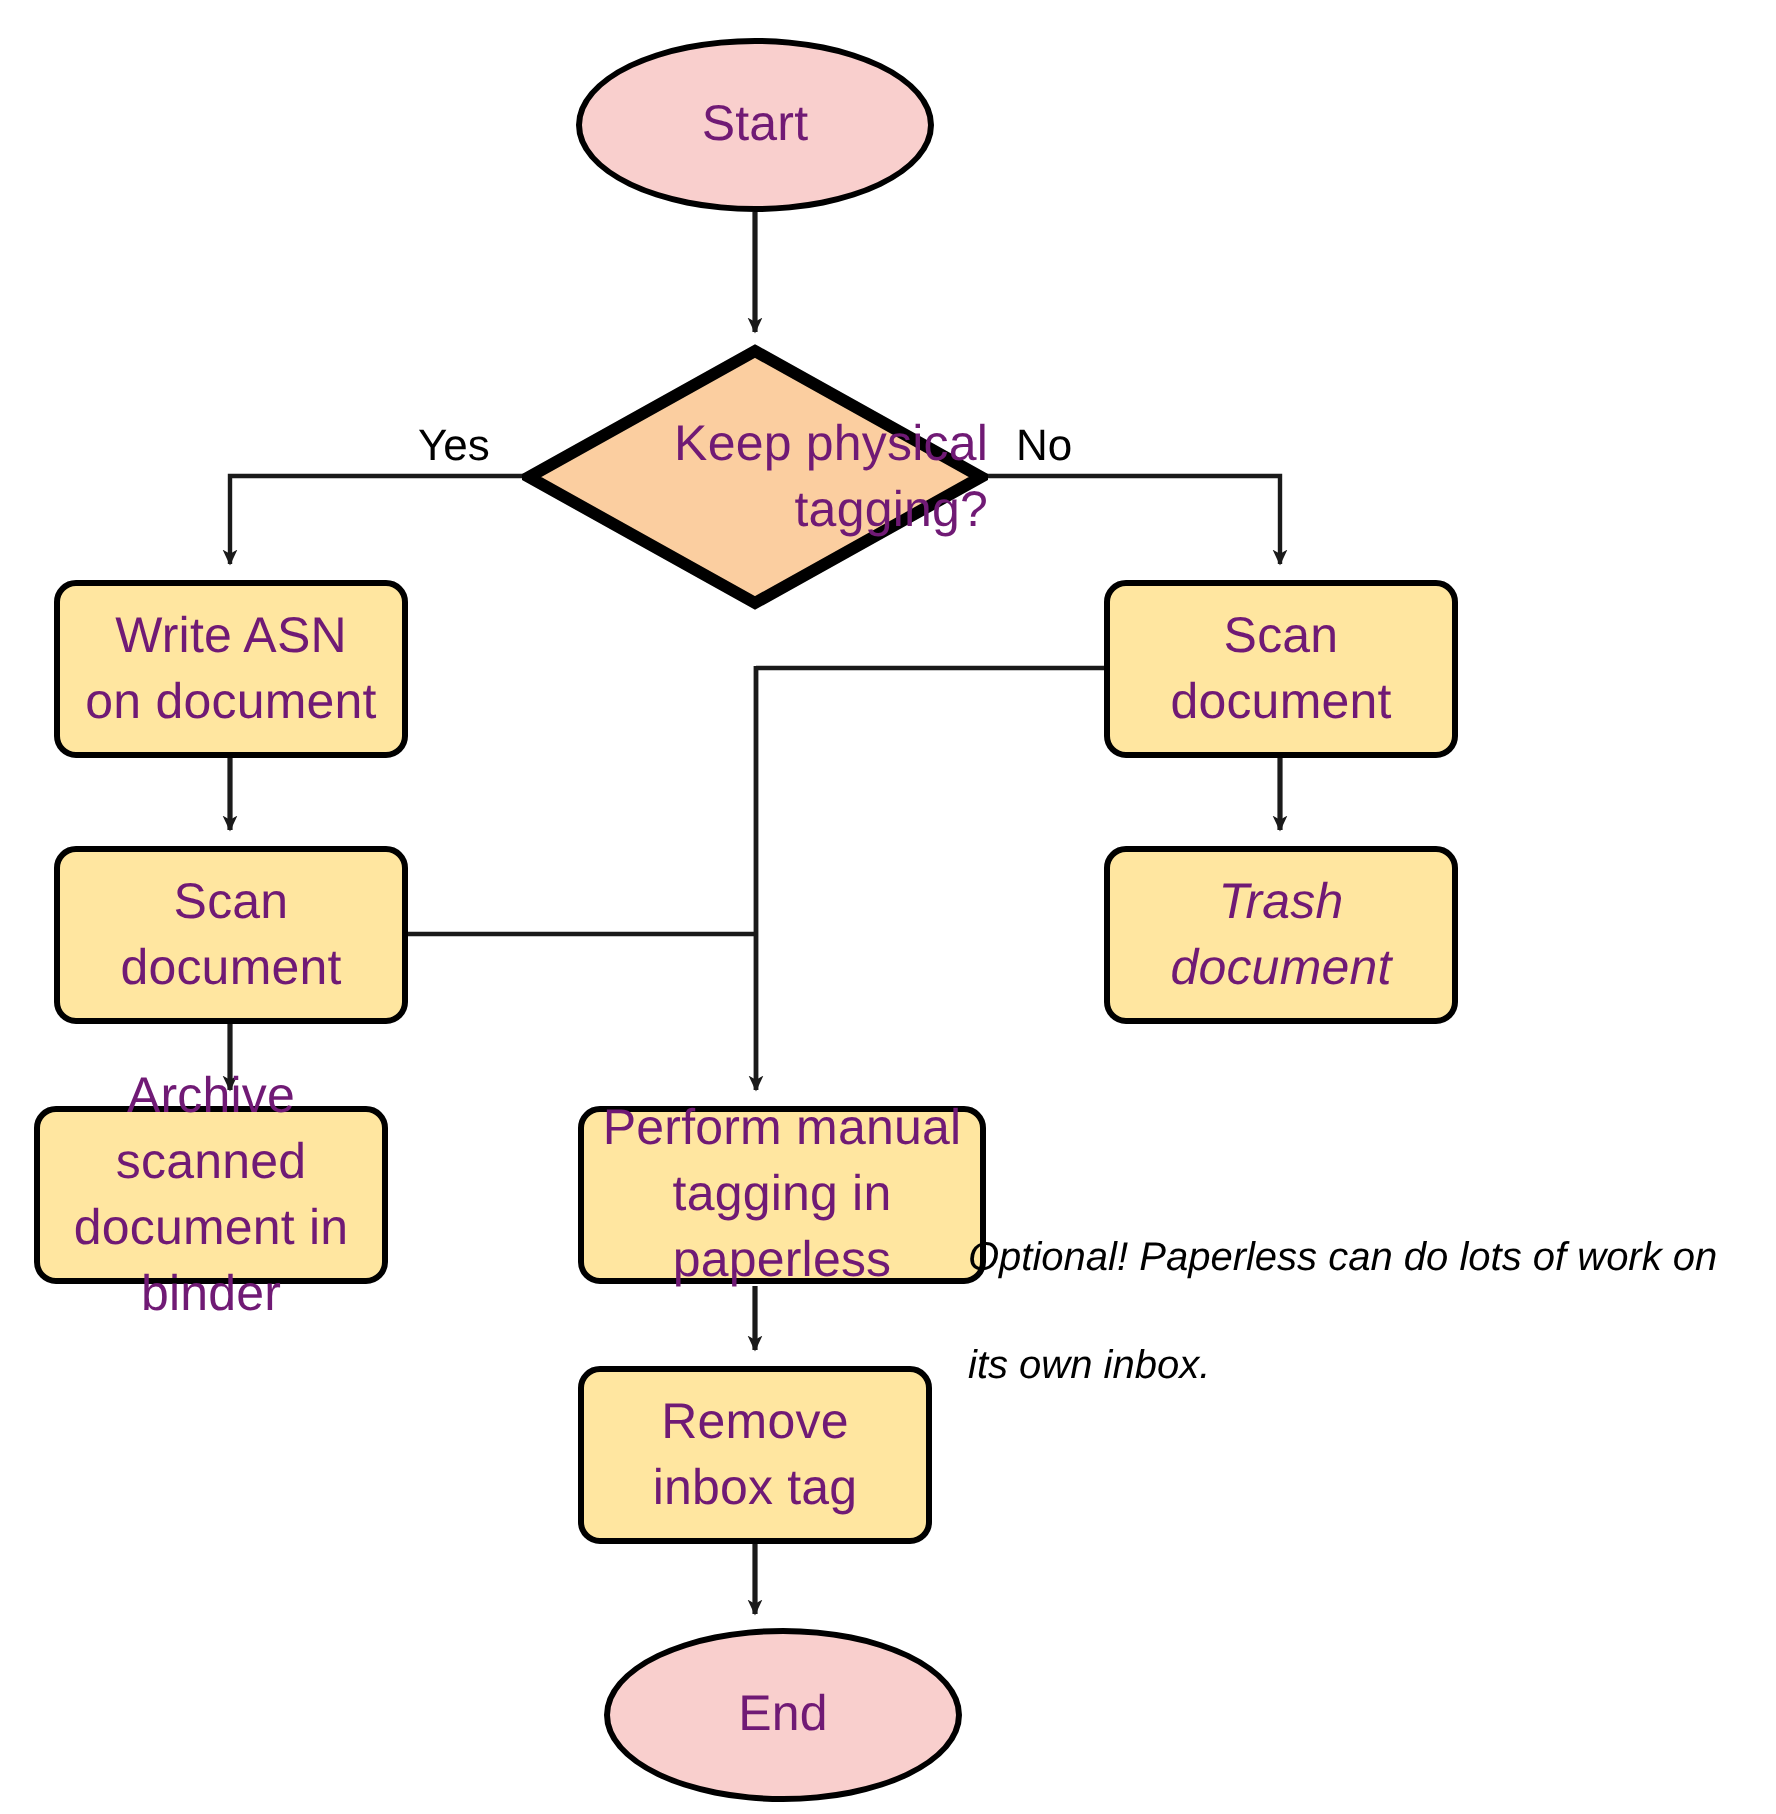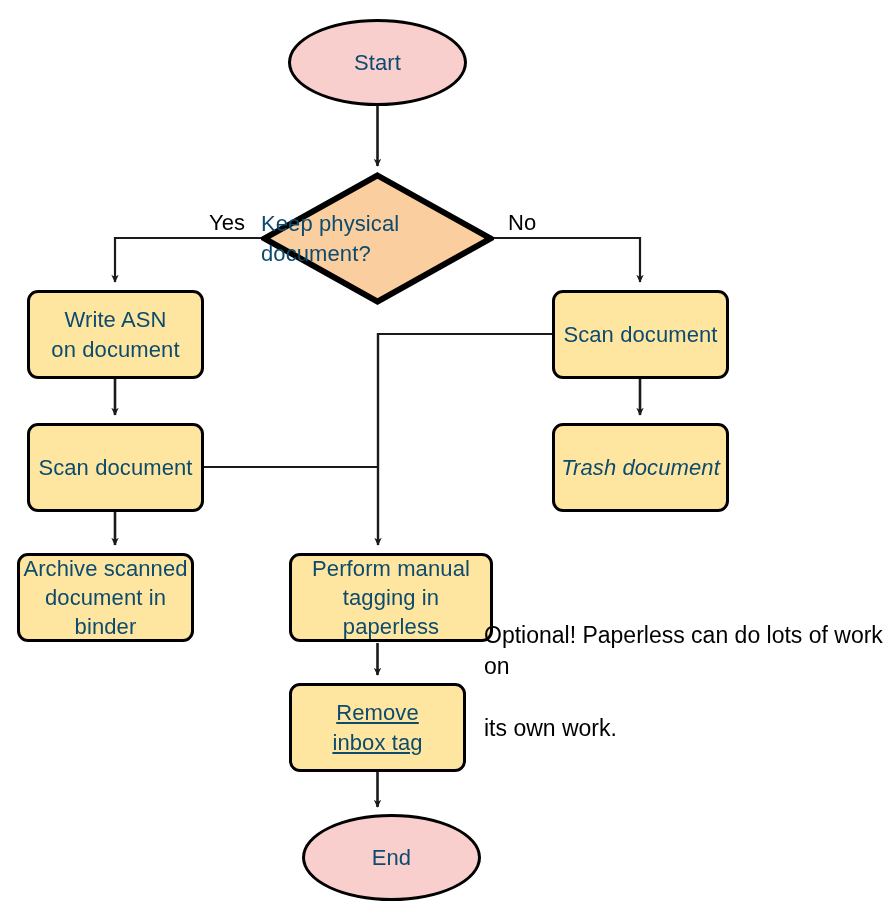--- a/index.html
+++ b/index.html
@@ -26,22 +26,22 @@
     height: 907px;
     pointer-events: none;
   }
   .node {
     position: absolute;
     box-sizing: border-box;
     display: flex;
     align-items: center;
     justify-content: center;
     text-align: center;
-    color: #0c4a6e;
-    font-size: 22px;
+    color: #701a75;
+    font-size: 25px;
     line-height: 1.32;
     letter-spacing: 0.1px;
   }
   .node-process {
     background: #ffe6a0;
     border: 3px solid #000000;
     border-radius: 11px;
   }
   .node-terminal {
     background: #f9cfcd;
@@ -56,33 +56,34 @@
     position: absolute;
     left: 0;
     top: 0;
     width: 100%;
     height: 100%;
   }
   .decision-label {
     position: relative;
     z-index: 2;
     width: 100%;
-    text-align: left;
+    text-align: right;
   }
   .edge-label {
     position: absolute;
     color: #000000;
     font-size: 22px;
     line-height: 1;
     white-space: nowrap;
   }
   .note {
     position: absolute;
     color: #000000;
-    font-size: 23px;
+    font-size: 20px;
+    font-style: italic;
     line-height: 1.35;
     white-space: pre-line;
   }
   .nline { display: block; }
 </style>
 </head>
 <body>
 
 <div id="canvas">
 
@@ -122,21 +123,21 @@
   <div class="node node-terminal" style="left:288px; top:19px; width:179px; height:87px;">
     <span>Start</span>
   </div>
 
   <div class="node node-decision" style="left:261px; top:172px; width:233px; height:133px;">
     <svg class="decision-shape" viewBox="0 0 233 133" preserveAspectRatio="none">
       <polygon points="116.5,3.5 229.5,66.5 116.5,129.5 3.5,66.5" fill="#fbcea0" stroke="#000000" stroke-width="6" stroke-linejoin="miter"></polygon>
     </svg>
     <div class="decision-label">
       <span class="nline">Keep physical</span>
-      <span class="nline">document?</span>
+      <span class="nline">tagging?</span>
     </div>
   </div>
 
   <div class="edge-label" style="left:209px; top:212px;">Yes</div>
   <div class="edge-label" style="left:508px; top:212px;">No</div>
 
   <div class="node node-process" style="left:27px; top:290px; width:177px; height:89px;">
     <div>
       <span class="nline">Write ASN</span>
       <span class="nline">on document</span>
@@ -164,29 +165,29 @@
   </div>
 
   <div class="node node-process" style="left:289px; top:553px; width:204px; height:89px;">
     <div>
       <span class="nline">Perform manual</span>
       <span class="nline">tagging in</span>
       <span class="nline">paperless</span>
     </div>
   </div>
 
-  <div class="node node-process" style="left:289px; top:683px; width:177px; height:89px;text-decoration:underline;">
+  <div class="node node-process" style="left:289px; top:683px; width:177px; height:89px;">
     <div>
       <span class="nline">Remove</span>
       <span class="nline">inbox tag</span>
     </div>
   </div>
 
   <div class="node node-terminal" style="left:302px; top:814px; width:179px; height:87px;">
     <span>End</span>
   </div>
 
   <div class="note" style="left:484px; top:589px; width:400px;">
     <span class="nline">Optional! Paperless can do lots of work on</span>
-    <span class="nline">its own work.</span>
+    <span class="nline">its own inbox.</span>
   </div>
 
 </div>
 
 </body></html>

